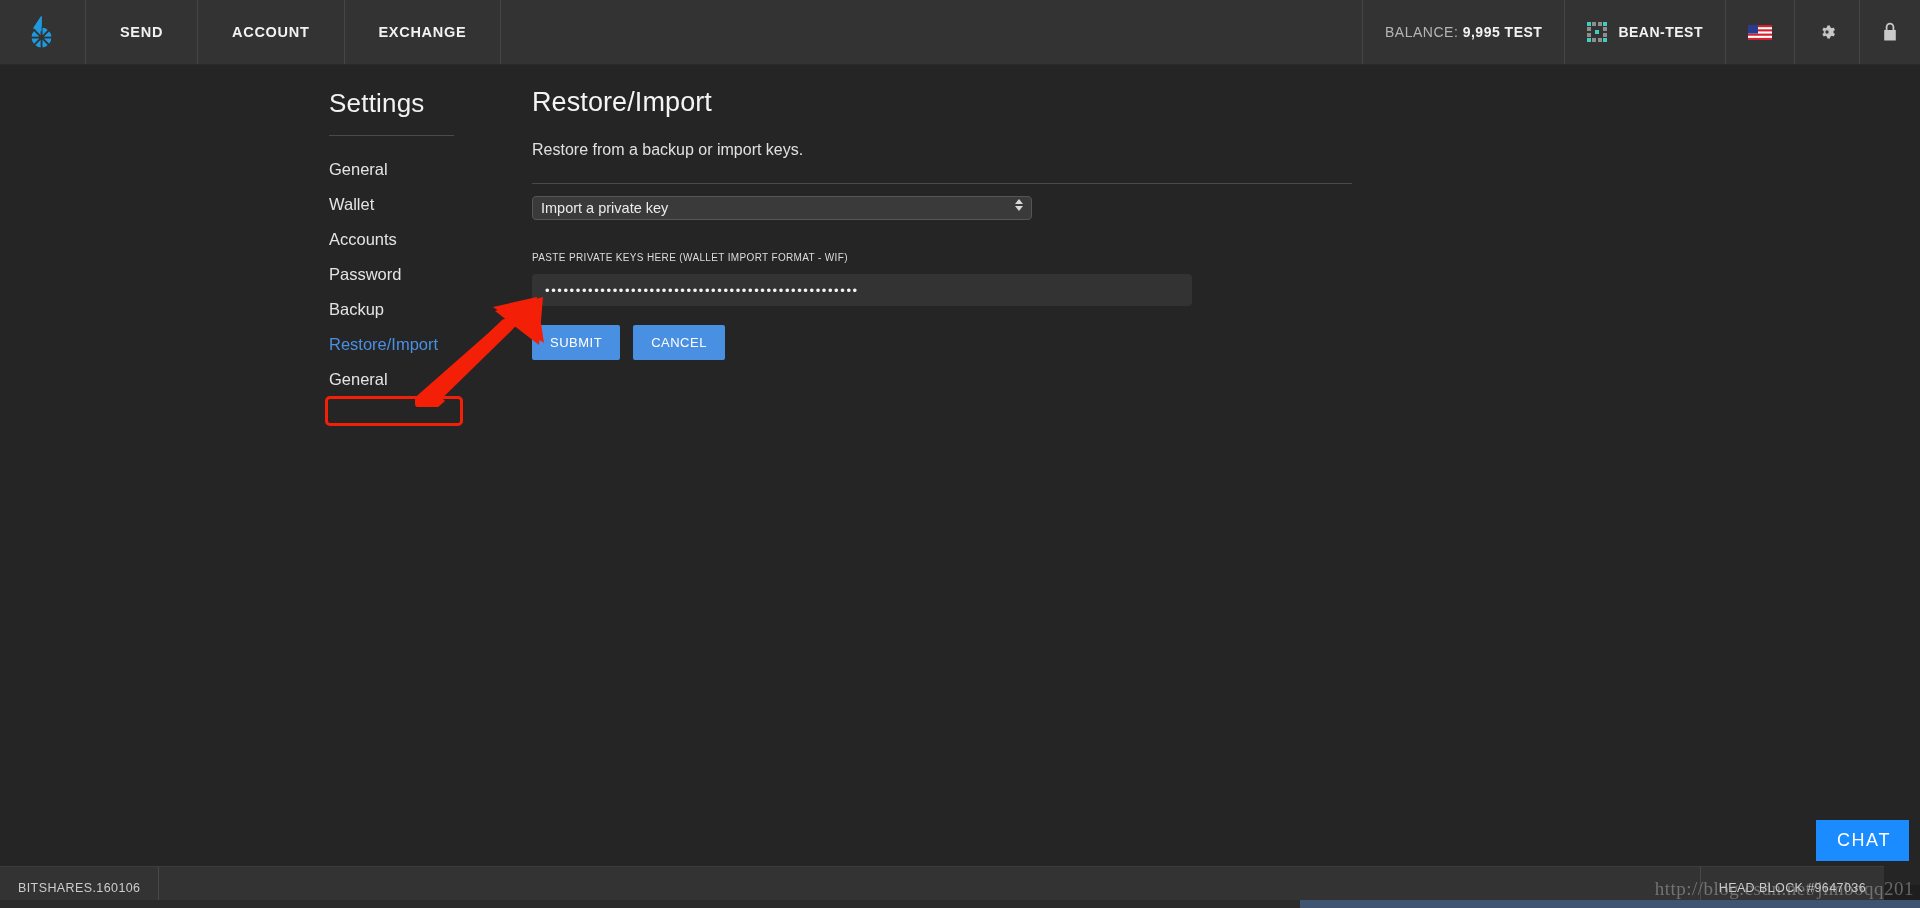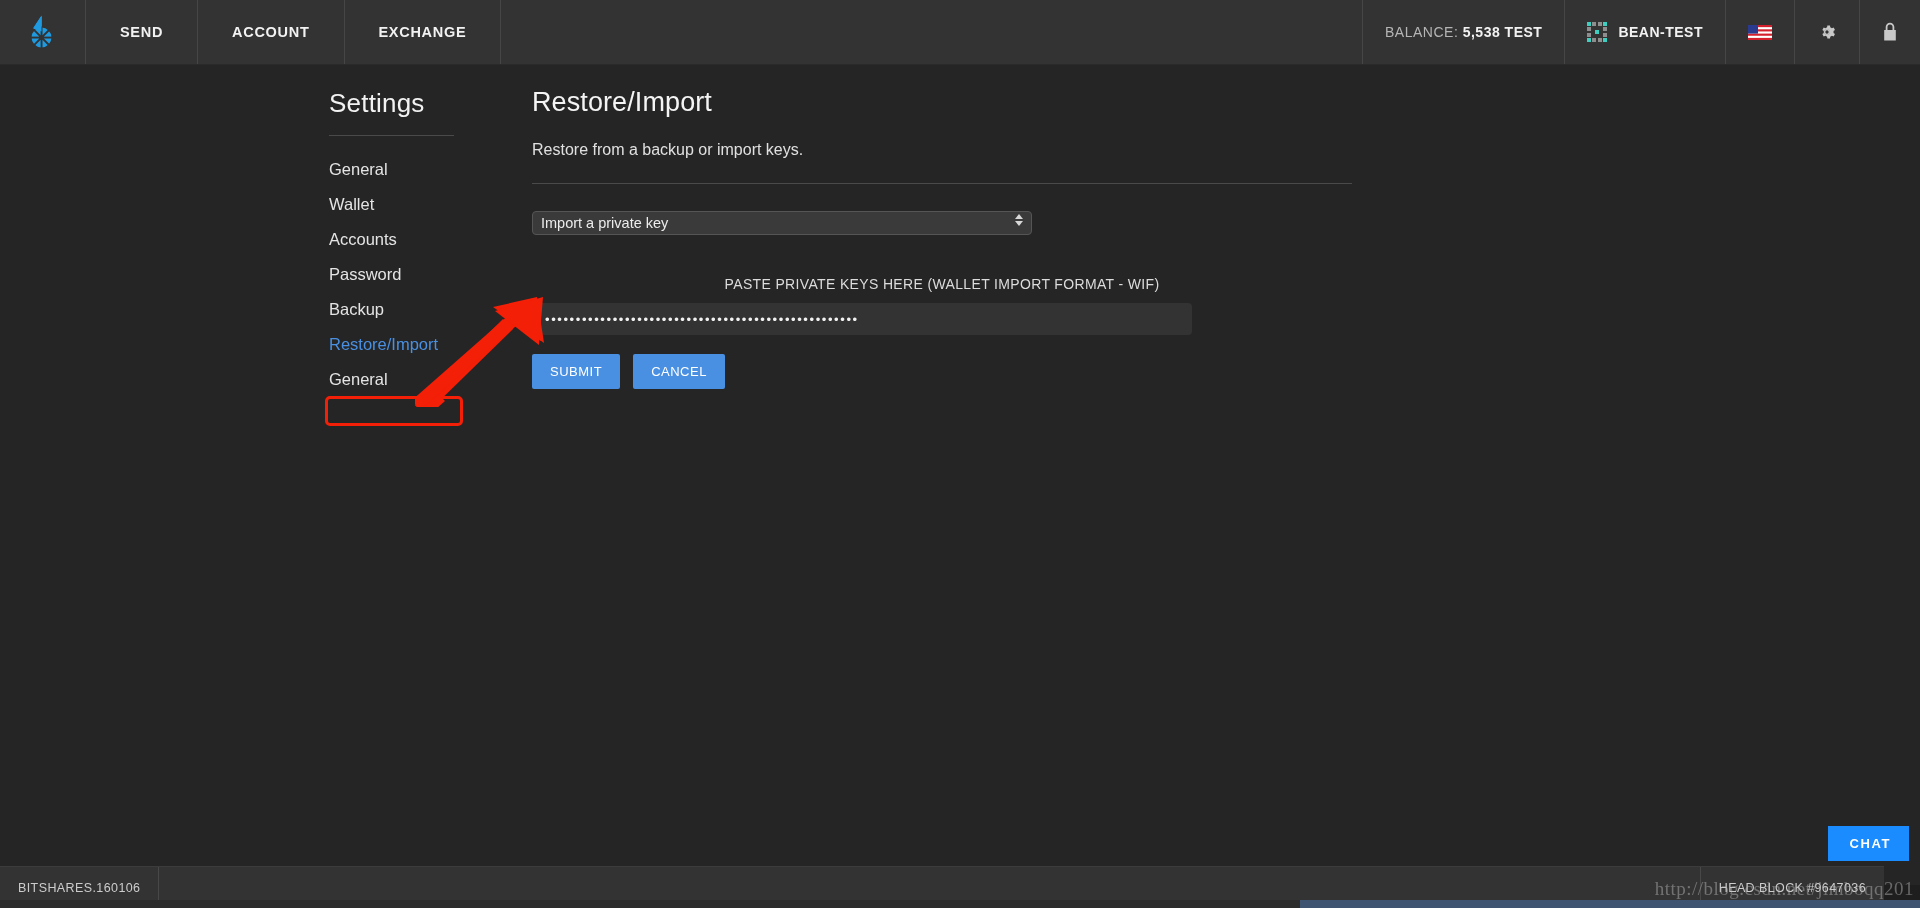--- a/index.html
+++ b/index.html
@@ -131,21 +131,21 @@
     font-size: 16px;
     color: #e0e0e0;
     margin-top: 23px;
   }
   .hr {
     border-bottom: 1px solid #4a4a4a;
     margin-top: 24px;
     width: 820px;
   }
 
-  .select-wrap { margin-top: 27px; position: relative; width: 500px; }
+  .select-wrap { margin-top: 12px; position: relative; width: 500px; }
   select.restore-select {
     appearance: none;
     -webkit-appearance: none;
     width: 500px;
     height: 24px;
     background: #3a3a3a;
     border: 1px solid #555;
     border-radius: 4px;
     color: #ececec;
     font-family: "Liberation Sans", sans-serif;
@@ -158,26 +158,25 @@
     position: absolute;
     right: 9px; top: 3px;
     pointer-events: none;
     display: flex; flex-direction: column; gap: 2px;
   }
   .arw { width: 0; height: 0; border-left: 4px solid transparent; border-right: 4px solid transparent; }
   .arw.up { border-bottom: 5px solid #d8d8d8; }
   .arw.down { border-top: 5px solid #d8d8d8; }
 
   .field-label {
-    margin-top: 41px;
-    font-size: 14px;
+    margin-top: 32px;
+    font-size: 10px;
     letter-spacing: 0.35px;
     color: #dcdcdc;
     text-transform: uppercase;
-    text-align: center;
   }
   .key-input {
     margin-top: 11px;
     width: 660px;
     height: 32px;
     background: #333333;
     border: none;
     border-radius: 4px;
     color: #f2f2f2;
     font-family: "Liberation Sans", sans-serif;
@@ -235,22 +234,22 @@
     white-space: nowrap;
   }
   .footer-spacer { flex: 1; height: 42px; }
   .footer-cell.right { border-right: none; border-left: 1px solid #484848; }
 
   .chat-btn {
     position: absolute;
     right: 11px; bottom: 47px;
     background: #1a8cff;
     color: #ffffff;
-    font-size: 13px;
-    font-weight: bold;
+    font-size: 18px;
+    font-weight: normal;
     letter-spacing: 1.6px;
     padding: 10px 18px 10px 21px;
     border: none;
     cursor: pointer;
   }
 
   
   .scroll-track {
     position: absolute;
     left: 0; bottom: 0;
@@ -310,21 +309,21 @@
       <span>EXCHANGE</span>
     </div>
 
     <div class="nav-spacer"></div>
 
     <div class="hdr-right">
 
       <div class="hdr-cell">
         <span class="balance-text">
           <span>BALANCE:</span>
-          <b>5,538 TEST</b>
+          <b>9,995 TEST</b>
         </span>
       </div>
 
       <div class="hdr-cell">
         <span>
           <svg class="identicon" width="20" height="20" viewBox="0 0 20 20">
             <rect x="0" y="0" width="4" height="4" fill="#3ecfc0"></rect>
             <rect x="5" y="0" width="4" height="4" fill="#8e8e8e"></rect>
             <rect x="11" y="0" width="4" height="4" fill="#8e8e8e"></rect>
             <rect x="16" y="0" width="4" height="4" fill="#3ecfc0"></rect>

